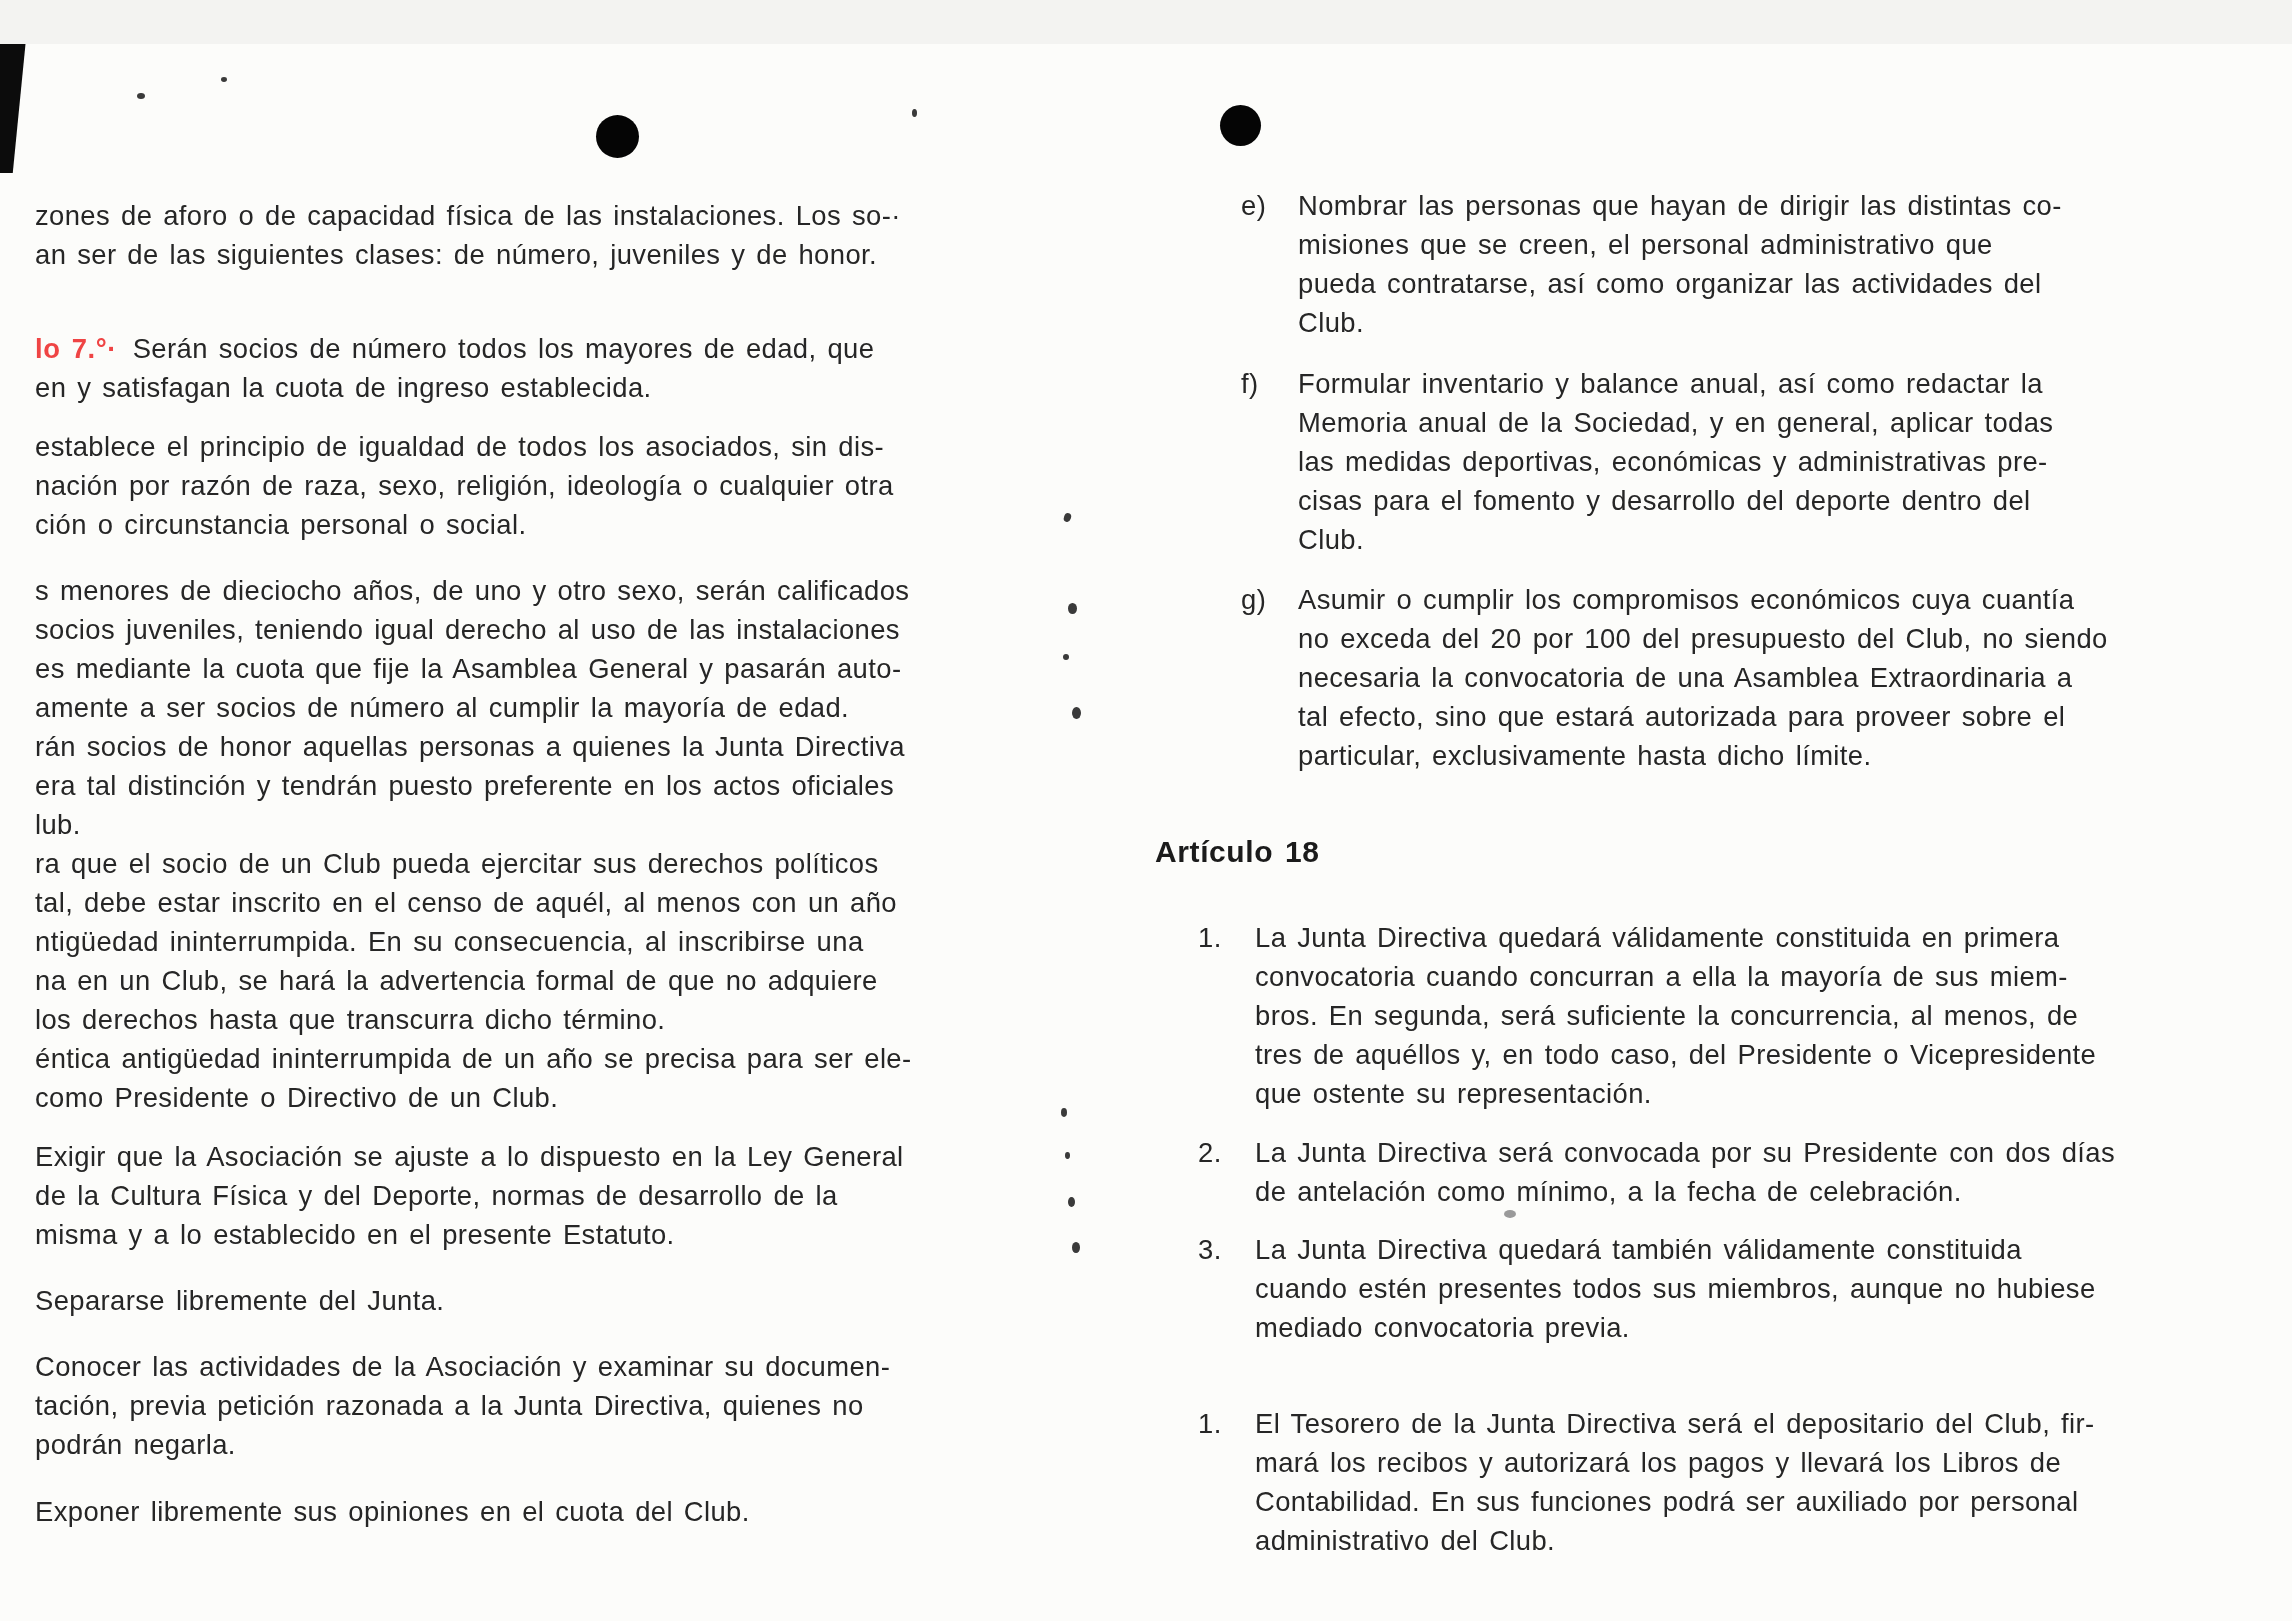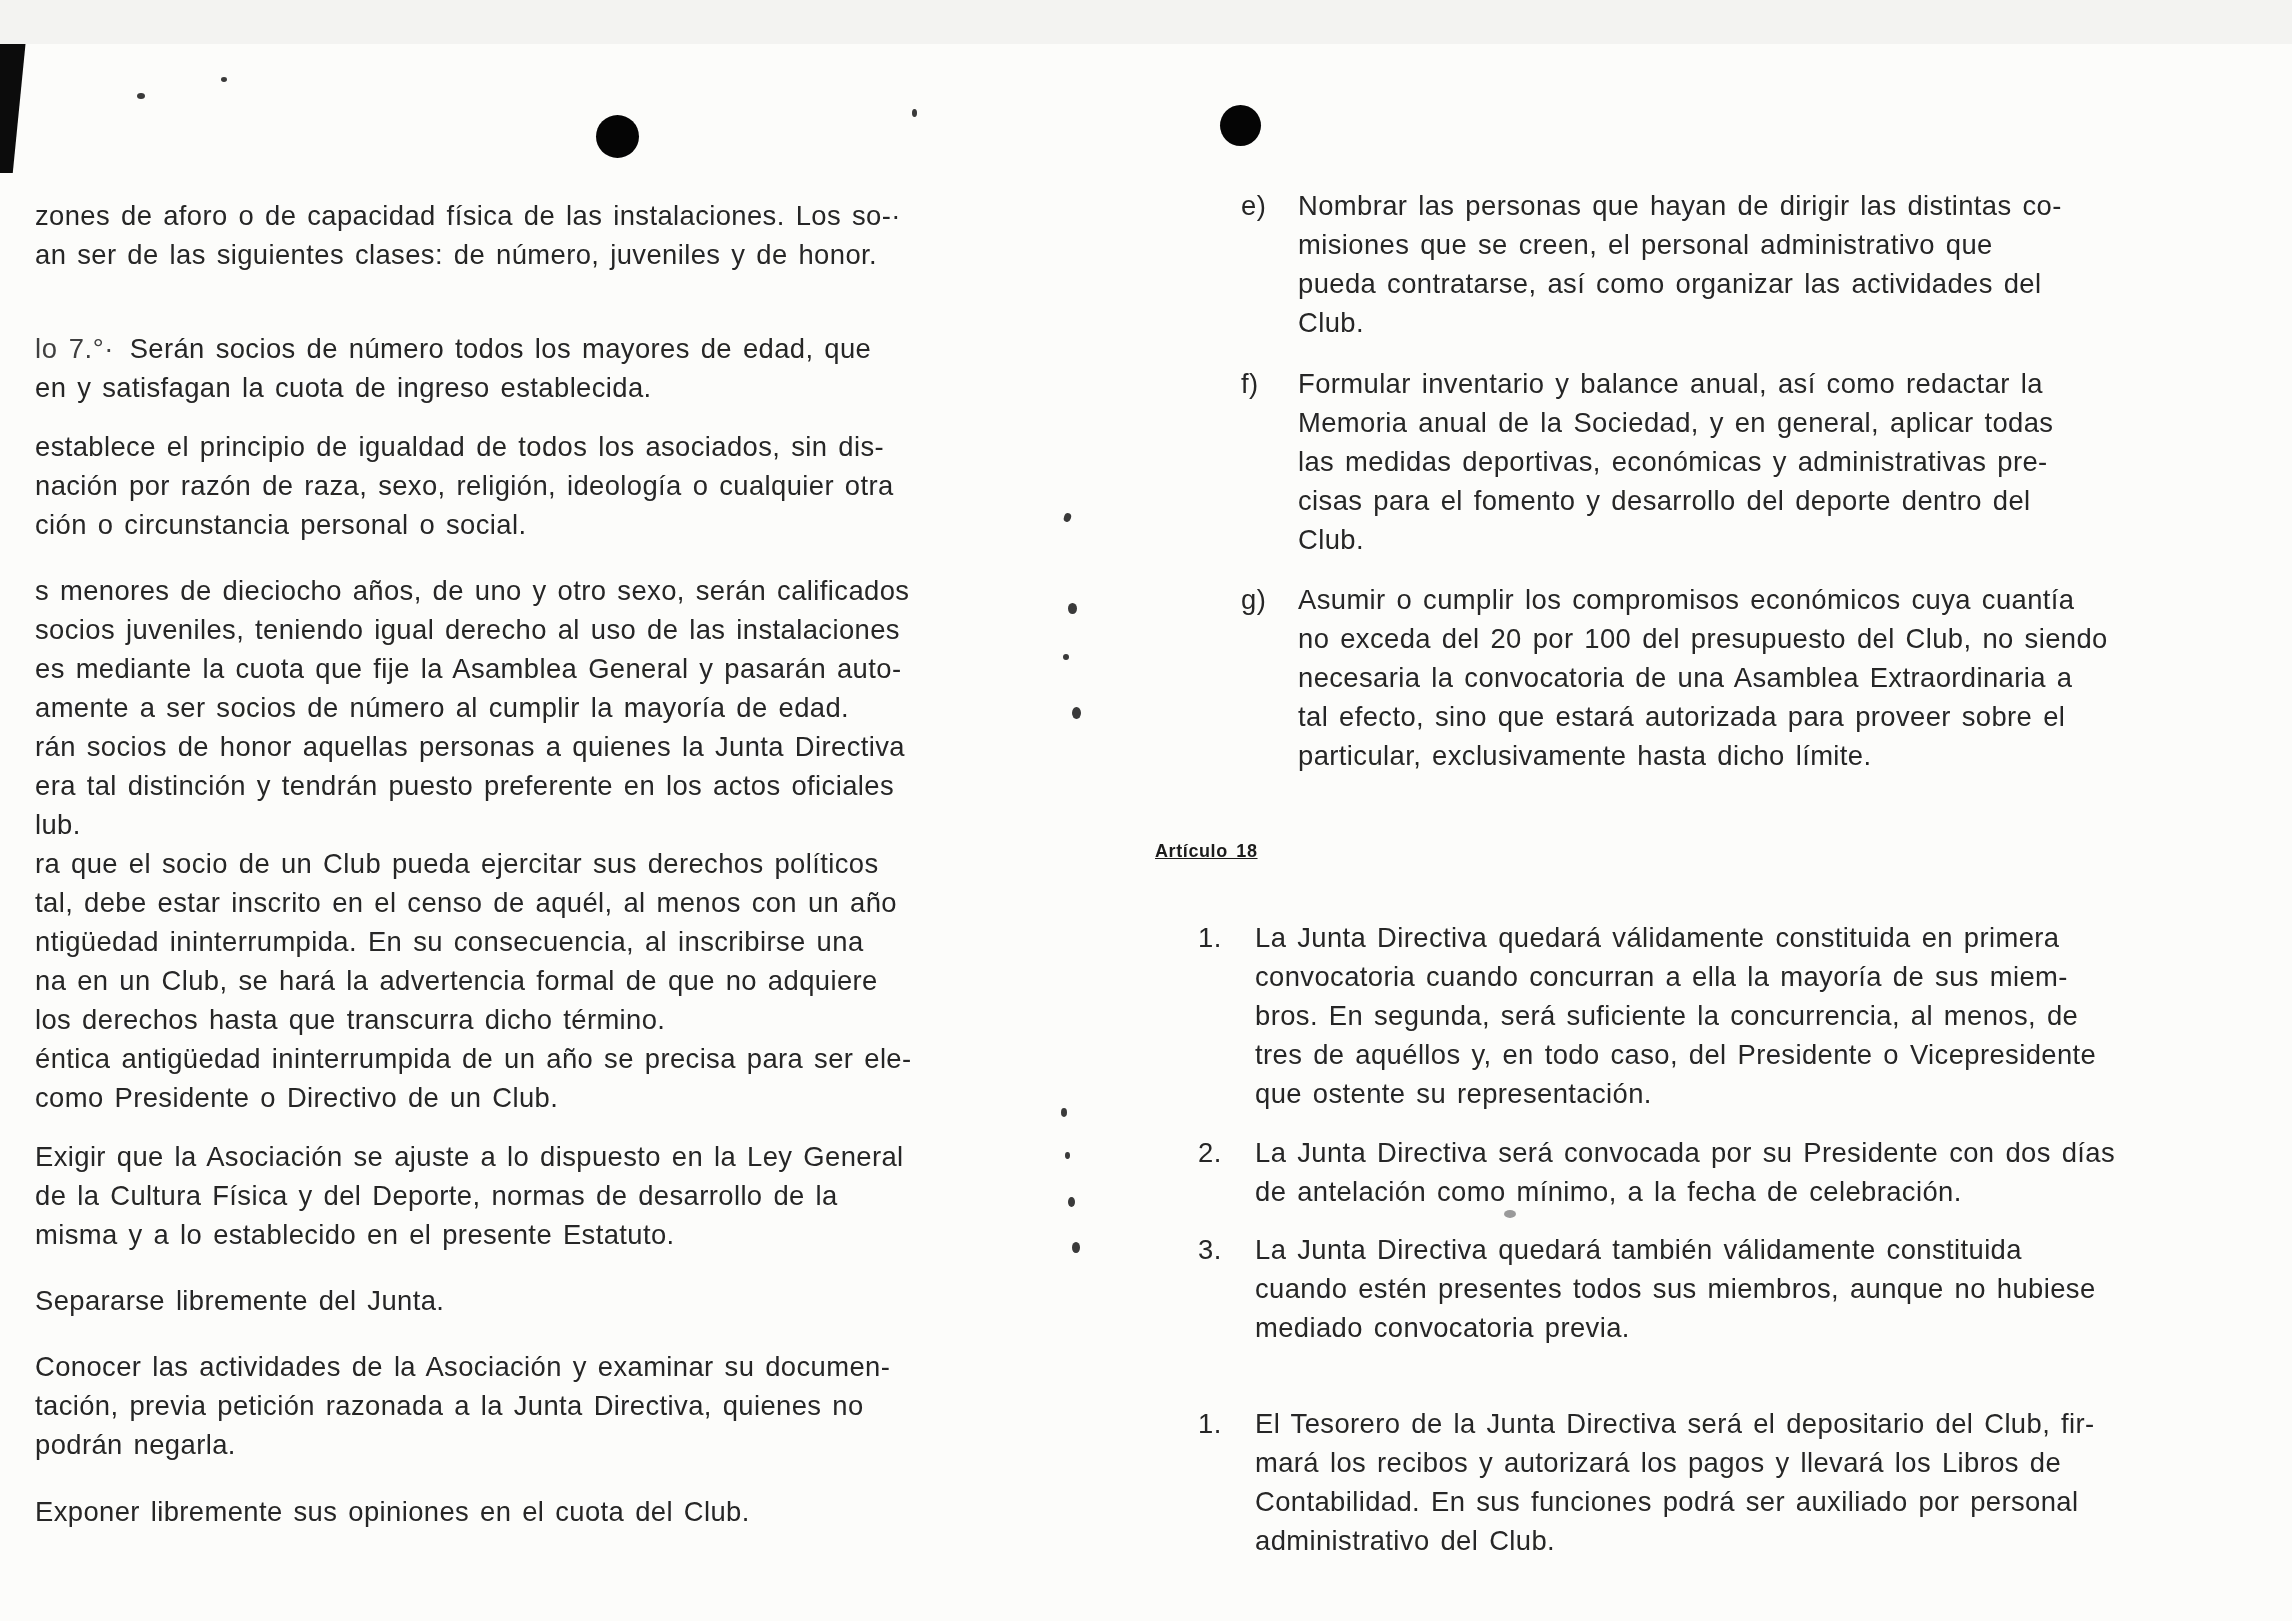--- a/index.html
+++ b/index.html
@@ -25,33 +25,32 @@
   }
   .col-left  { left: 35px;  top: 152px; width: 1019px; }
   .col-right { left: 1155px; top: 142px; width: 1127px; }
 
   .lines { white-space: pre; margin: 0; }
   .line  { display: block; white-space: pre; }
   .para  { margin: 0 0 19.6px 0; }
   .mb-xl { margin-bottom: 55px; }
   .mb-lg { margin-bottom: 27.4px; }
 
-  .art-label { font-weight: normal; margin-right: 15.7px; letter-spacing: 0.6px; color: #404040; }
+  .art-label { font-weight: bold; margin-right: 15.7px; letter-spacing: 0.6px; color: #ef4444; }
 
   .letter-item { position: relative; padding-left: 143px; margin: 0 0 21.6px 0; }
   .letter-item .marker { position: absolute; left: 86px; top: 0; }
 
   .num-item { position: relative; padding-left: 100px; margin: 0 0 19.6px 0; }
   .num-item .marker { position: absolute; left: 43px; top: 0; }
 
   .articulo {
-    font-size: 18px; line-height: 39px; font-weight: bold;
+    font-size: 30px; line-height: 39px; font-weight: bold;
     letter-spacing: 0.6px; color: #1b1b1b;
     margin: 0 0 47px 0;
-    text-decoration: underline;
   }
   .gap-before-heading { margin-bottom: 57px; }
 
   .hole { position: absolute; background: #050505; border-radius: 50%; }
   .hole-1 { left: 596px;  top: 71px; width: 43px; height: 43px; }
   .hole-2 { left: 1220px; top: 61px; width: 41px; height: 41px; }
 
   .corner-mark {
     position: absolute; left: 0; top: 0;
     width: 25.5px; height: 129px; background: #0c0c0c;

